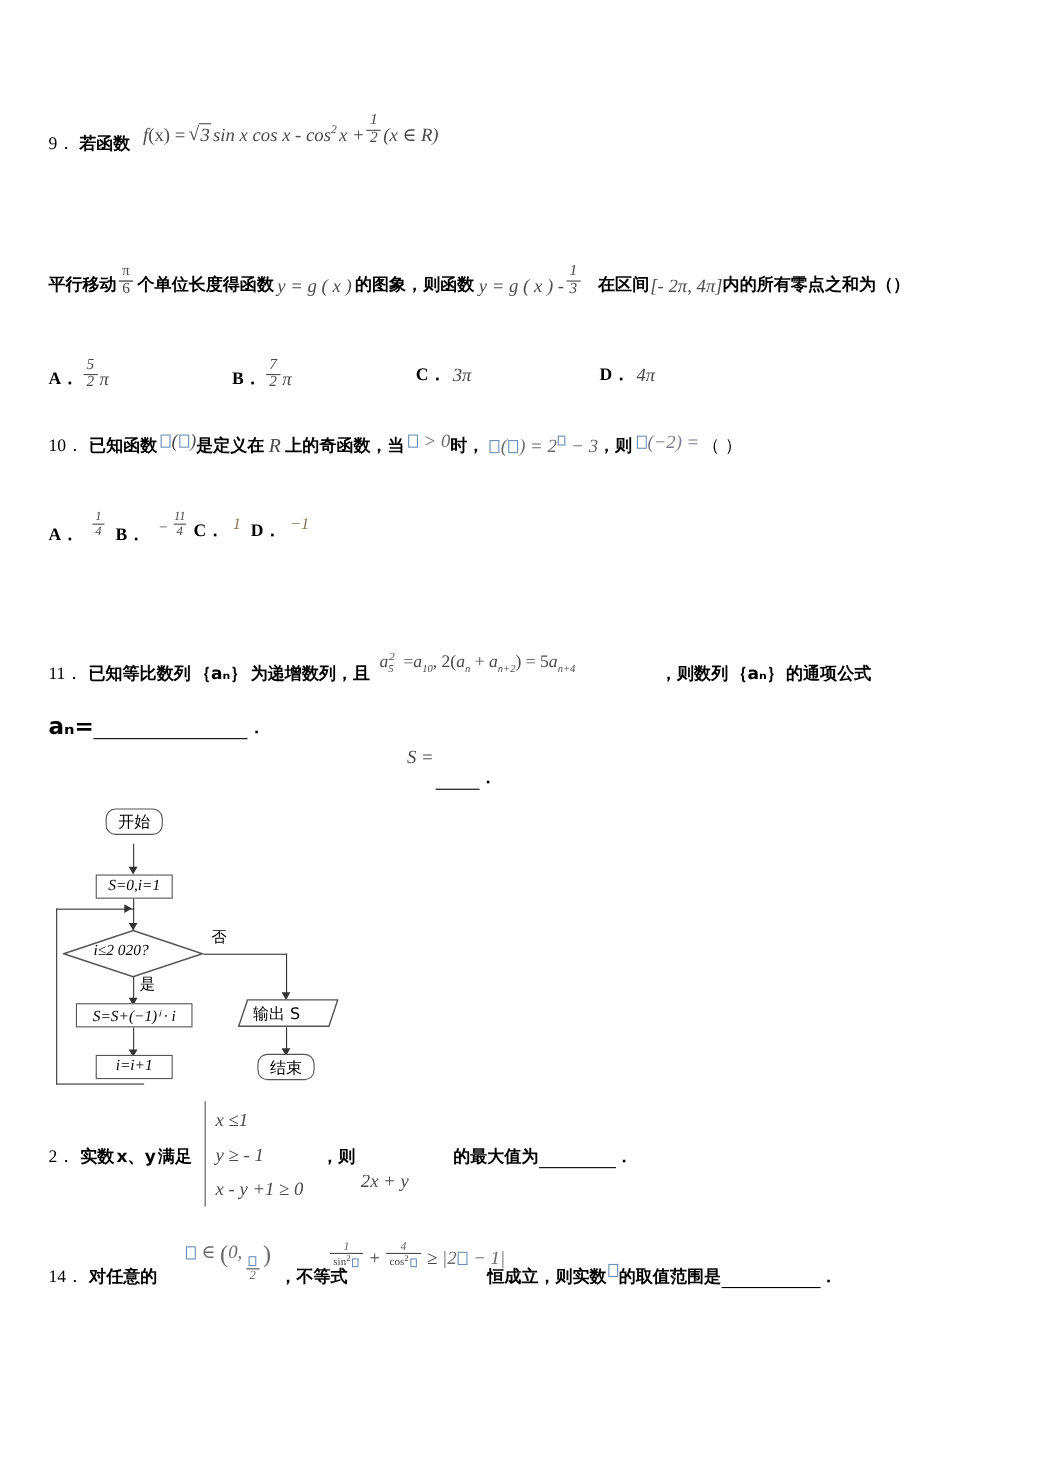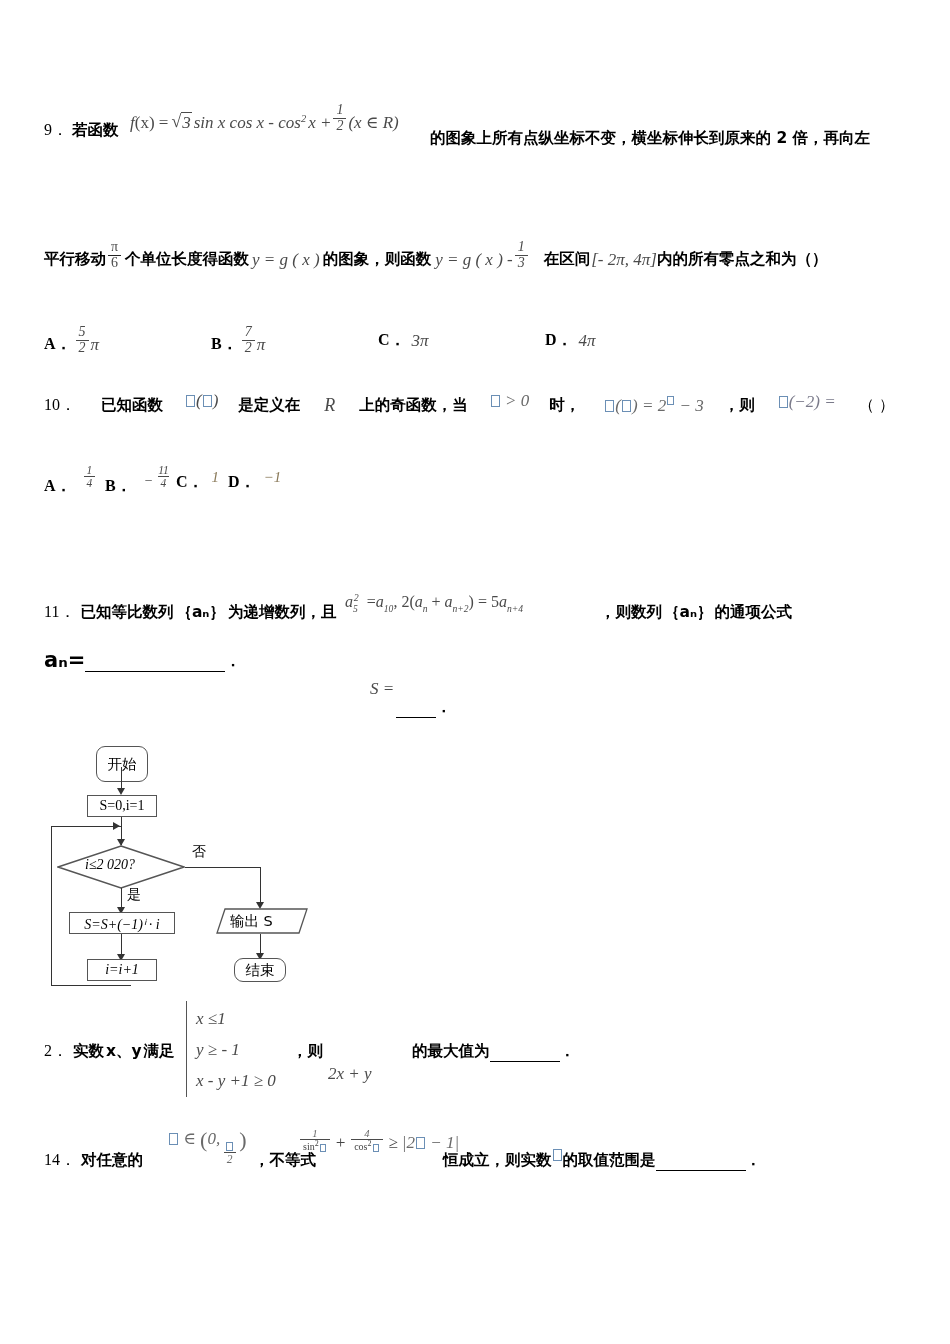--- a/index.html
+++ b/index.html
@@ -79,23 +79,20 @@
     <span class="mth" style="margin-left:2px;">sin x cos x -  cos</span>
     <span class="mth"><sup class="ex">2</sup></span>
     <span class="mth" style="margin-left:2px;">x +</span>
     <span class="mth frac">
       <span class="n">1</span>
       <span class="d">2</span>
     </span>
     <span class="mth">(x ∈ R)</span>
   </div>
 
-  <div class="row" style="left:430px;top:128px;">
-    <span class="cn">的图象上所有点纵坐标不变，横坐标伸长到原来的 2 倍，再向左</span>
-  </div>
 
   <div class="row" style="left:44px;top:240px;">
     <span class="cn">平行移动</span>
     <span class="mth frac dk" style="margin-left:2px;">
       <span class="n up">π</span>
       <span class="d up">6</span>
     </span>
     <span class="cn" style="margin-left:2px;">个单位长度得函数</span>
     <span class="mth" style="margin-left:3px;">y = g ( x )</span>
     <span class="cn" style="margin-left:3px;">的图象，则函数</span>
@@ -127,21 +124,21 @@
   </div>
   <div class="row" style="left:378px;top:330px;">
     <span class="qnum" style="font-weight:700;">C．</span>
     <span class="mth" style="margin-left:6px;">3π</span>
   </div>
   <div class="row" style="left:545px;top:330px;">
     <span class="qnum" style="font-weight:700;">D．</span>
     <span class="mth" style="margin-left:6px;">4π</span>
   </div>
 
-  <div class="row" style="left:44px;top:395px;gap:20px;">
+  <div class="row" style="left:44px;top:395px;">
     <span class="qnum">10．</span>
     <span class="cn" style="margin-left:5px;">已知函数</span>
     <span class="mth" style="margin-left:2px;position:relative;top:-5px;"><span class="tofu"></span>(<span class="tofu"></span>)</span>
     <span class="cn">是定义在</span>
     <span class="mth" style="margin-left:4px;font-size:18px;">R</span>
     <span class="cn" style="margin-left:4px;">上的奇函数，当</span>
     <span class="mth" style="margin-left:2px;position:relative;top:-5px;color:#6a6a6a;"><span class="tofu"></span> &gt; <span style="font-style:italic;">0</span></span>
     <span class="cn">时，</span>
     <span class="mth" style="margin-left:4px;color:#6a6a6a;"><span class="tofu"></span>(<span class="tofu"></span>) = 2<sup class="ex"><span class="tofu sm"></span></sup> − <span style="font-style:italic;">3</span></span>
     <span class="cn">，则</span>
@@ -200,25 +197,25 @@
   <div class="row" style="left:370px;top:679px;">
     <span class="mth">S =</span>
   </div>
   <div class="row" style="left:396px;top:697px;">
     <span class="blank" style="width:40px;"></span>
     <span class="cn">．</span>
   </div>
 
   <div class="flow" style="left:40px;top:735px;width:300px;height:255px;">
 
-    <div class="fbox round cnlab" style="left:56px;top:11px;width:52px;height:36px;">开始</div>
+    <div class="fbox round cnlab" style="left:56px;top:0;width:52px;height:24px;">开始</div>
     <div class="vline" style="left:81px;top:32px;height:24px;"></div>
     <div class="arrow-d" style="left:77px;top:53px;"></div>
 
-    <div class="fbox" style="left:47px;top:60px;width:70px;height:22px;">S=0,i=1</div>
+    <div class="fbox" style="left:47px;top:60px;width:70px;height:22px;font-style:italic;">S=0,i=1</div>
     <div class="vline" style="left:81px;top:82px;height:28px;"></div>
     <div class="arrow-d" style="left:77px;top:104px;"></div>
 
     <div class="hline" style="left:11px;top:91px;width:71px;"></div>
     <div class="arrow-r" style="left:73px;top:87px;"></div>
     <div class="vline" style="left:11px;top:91px;height:160px;"></div>
     <div class="hline" style="left:11px;top:250px;width:80px;"></div>
 
     <div class="diamond" style="left:17px;top:110px;">
       <svg width="128" height="44" viewBox="0 0 128 44">

